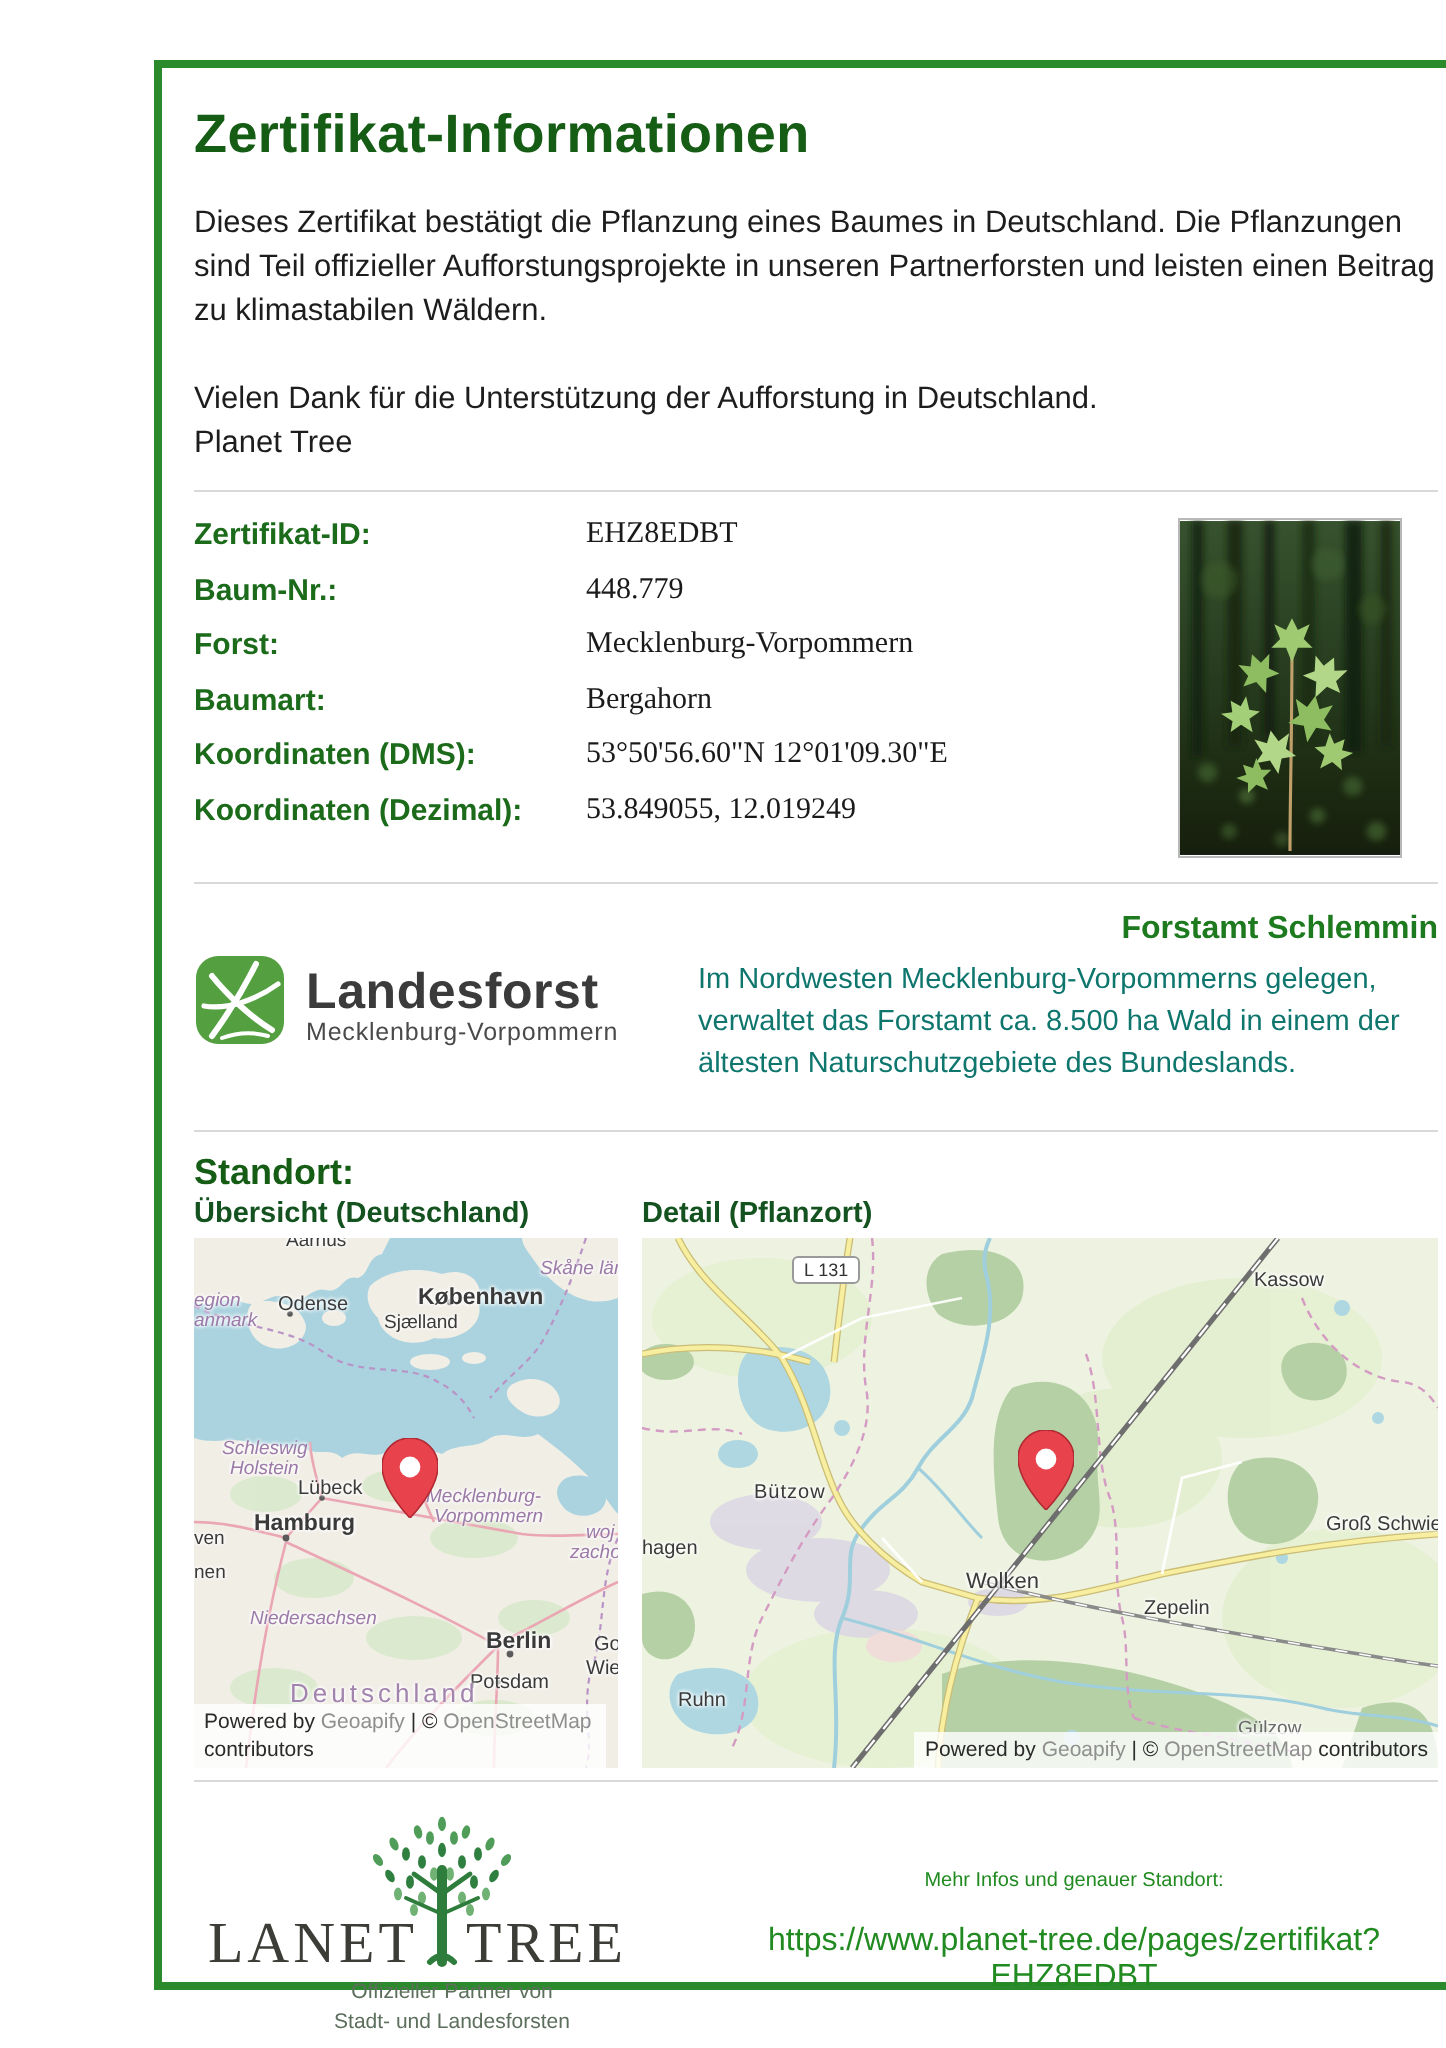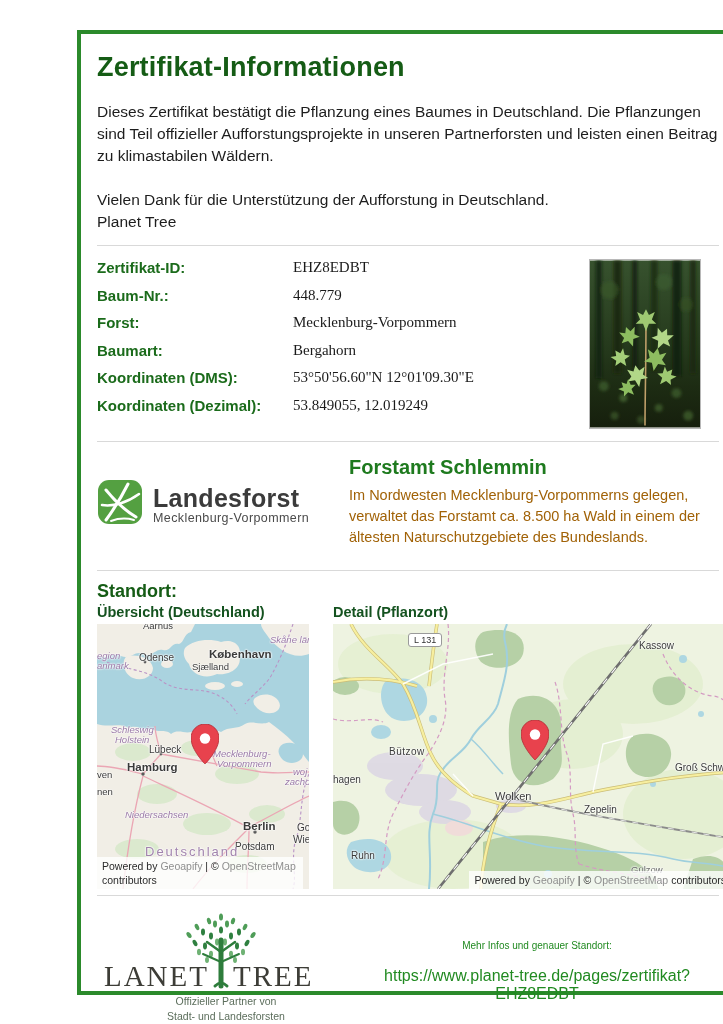--- a/index.html
+++ b/index.html
@@ -20,26 +20,26 @@
   .cert-value { color:#1a1a1a;font-family:Liberation Serif, serif; }
   .photo { width:112px; height:170px; border:1px solid #b8b8b8; margin-top:5px; margin-right:18px; }
 
   
   .partner-row { display:flex; align-items:center; padding:14px 0 10px 0; }
   .lf-logo { display:flex; align-items:flex-end; width:248px; }
   .lf-text { margin-left:10px; }
   .lf-name { font-size:25px; font-weight:bold; color:#3b3b3b; letter-spacing:.3px; }
   .lf-sub { font-size:12.5px; color:#4a4a4a; margin-top:-2px; letter-spacing:.4px; }
   .fp-text { flex:1; padding-left:4px; }
-  .fp-heading { color:#1e7a1e; font-size:20px; font-weight:bold; margin-bottom:6px; }
-  .fp-desc { font-size:14.5px; line-height:21px; color:#a16207; max-width:390px; }
+  .fp-heading { color:#1e7a1e; font-size:16px; font-weight:bold; margin-bottom:6px;text-align:right; }
+  .fp-desc { font-size:14.5px; line-height:21px; color:#0f766e; max-width:390px; }
 
   
   .standort-heading { color:#155c15; font-size:18px; font-weight:bold; margin-top:10px; }
-  .maps-row { display:flex; gap:24px; margin-top:2px; }
+  .maps-row { display:flex; gap:12px; margin-top:2px; }
   .map-col .map-title { color:#14521f; font-size:14.5px; font-weight:bold; height:20px; }
   .map-box { position:relative; overflow:hidden; background:#eef3e1; }
   .map-box.overview { width:212px; height:265px; }
   .map-box.detail { width:398px; height:265px; }
   .map-box svg.bg { position:absolute; left:0; top:0; }
   .map-label { position:absolute; font-size:10px; color:#3a3a3a; white-space:nowrap;
     text-shadow:0 0 2px #fff,0 0 2px #fff,0 0 2px #fff; }
   .map-label.bold { font-weight:bold; font-size:11.5px; }
   .map-label.purple { color:#9b7aa8; font-style:italic; font-size:9.5px; }
   .map-label.big { font-size:10px; letter-spacing:.5px; }

